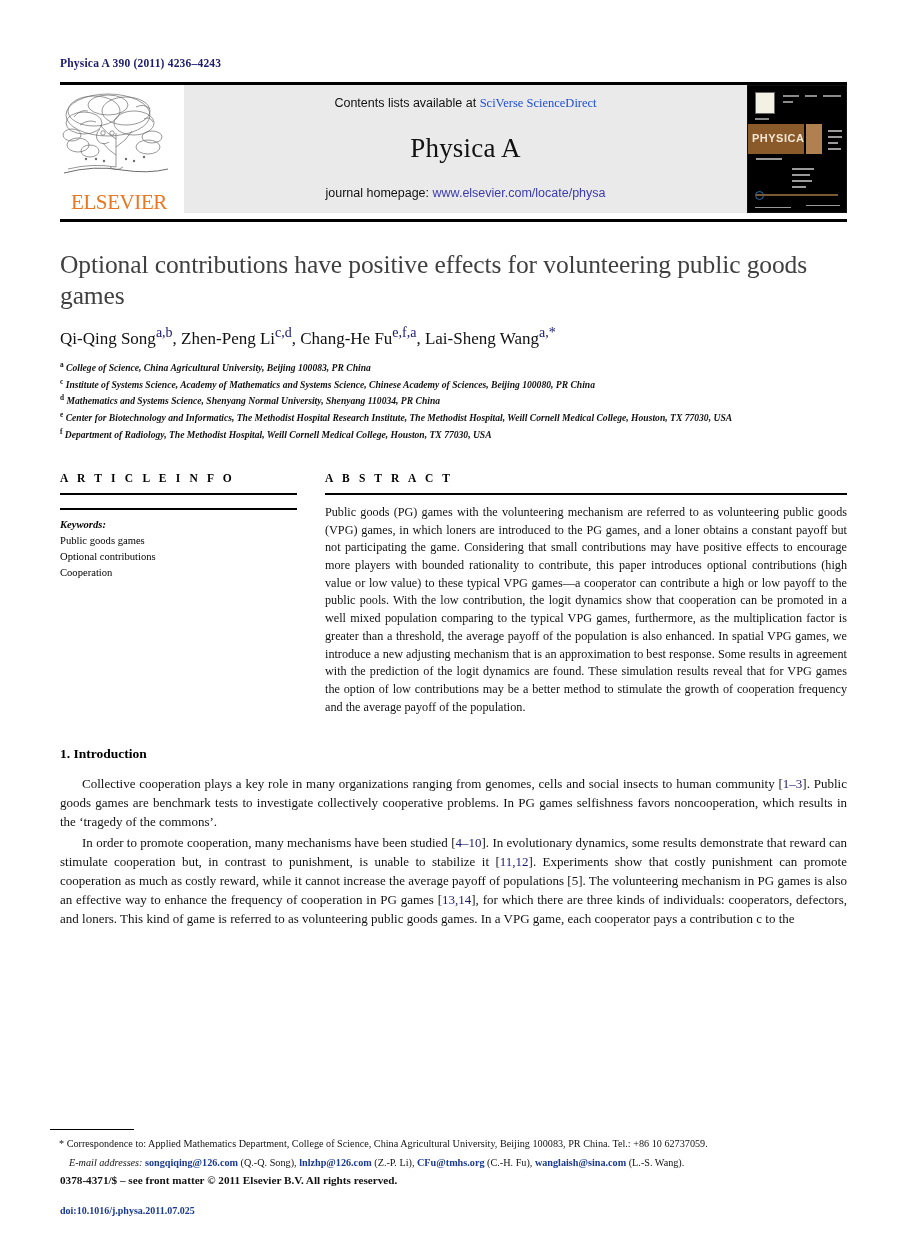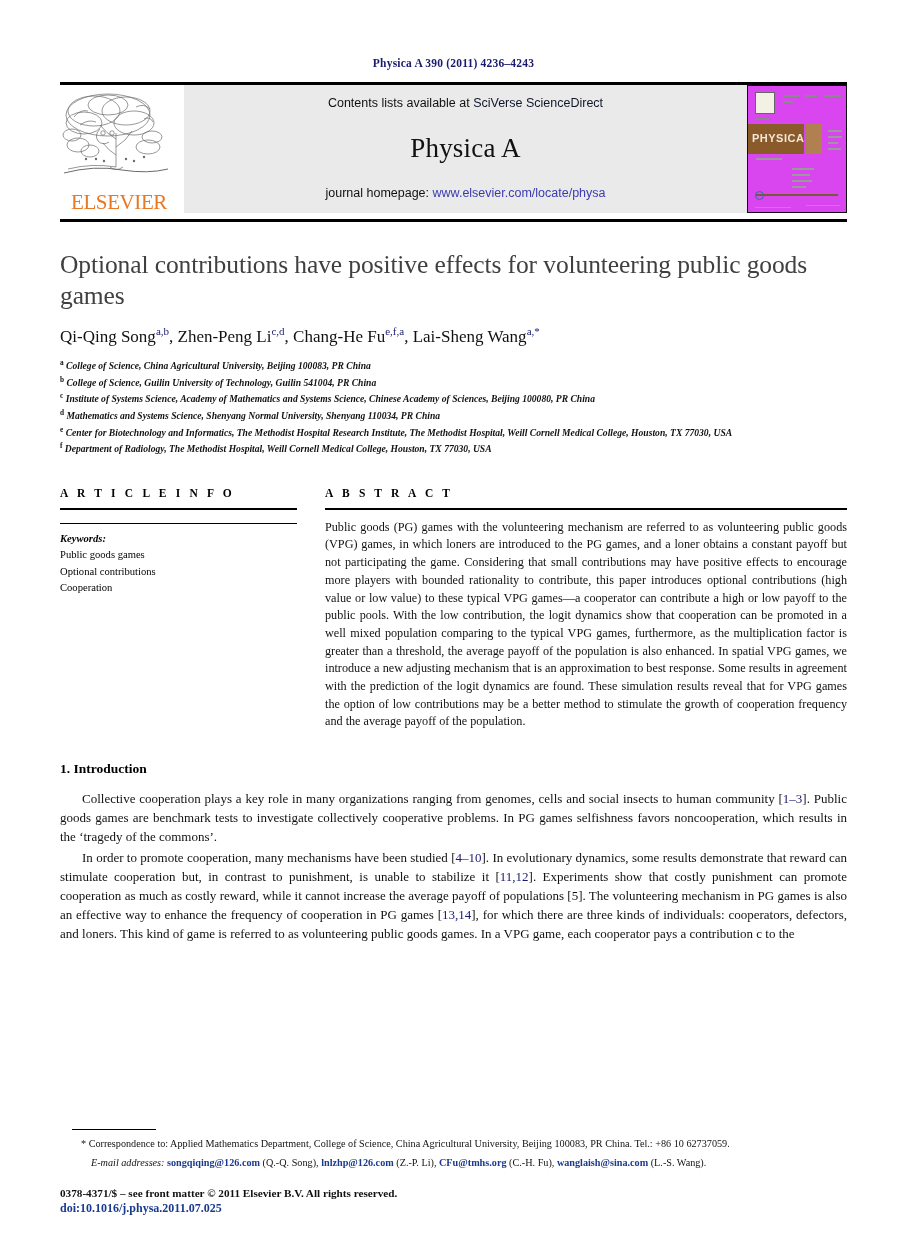--- a/index.html
+++ b/index.html
@@ -10,21 +10,21 @@
     background: #ffffff;
     font-family: "Liberation Serif", serif;
     color: #000;
     position: relative;
     overflow: hidden;
   }
   .page { position: relative; width: 907px; height: 1238px; padding: 0 60px; }
 
   
   .running-head {
-    text-align: center;
+    text-align: left;
     font-family: "Liberation Serif", serif;
     font-weight: bold;
     font-size: 11.5px;
     color: #1a1a6e;
     padding-top: 57px;
     letter-spacing: .2px;
   }
 
   
   .banner-wrap { margin-top: 13px; position: relative; }
@@ -52,30 +52,30 @@
     flex: 1 1 auto;
     background: #eaeaea;
     margin-left: 6px;
     display: flex; flex-direction: column;
     justify-content: space-between;
     align-items: center;
     padding: 11px 0 13px 0;
     height: 128px;
   }
   .contents-line { font-family: "Liberation Sans", sans-serif; font-size: 12.5px; color: #111; }
-  .contents-line .sd-link { color: #0f172a; }
+  .contents-line .sd-link { color: #1d4ed8; font-family: Liberation Serif, serif; }
   .journal-name { font-family: "Liberation Serif", serif; font-size: 27px; color: #111; letter-spacing: .2px; }
   .homepage-line { font-family: "Liberation Sans", sans-serif; font-size: 12.5px; color: #111; }
   .homepage-line .hp-link { color: #3b3bb0; }
 
   .cover-thumb {
     width: 100px; flex: 0 0 100px; height: 128px;
     margin-left: 0;
     border: 1.5px solid #111;
-    background: #d946ef;
+    background: #000000;
     position: relative; overflow: hidden;
   }
   .cv-topbar { position:absolute; top:6px; left:7px; right:7px; height:26px; }
   .cv-topbar .cv-box { position:absolute; left:0; top:0; width:20px; height:22px; border:1px solid #666; background:#f3f0e4; }
   .cv-topbar .cv-t { position:absolute; height:2px; background:#8a8a8a; }
   .cv-band { position:absolute; top:38px; left:0; width:56px; height:30px; background:#8a5a2b; }
   .cv-band-text { color:#f4e7d4; font-family:"Liberation Sans",sans-serif; font-weight:bold; font-size:11px; letter-spacing:.5px; padding:8px 0 0 4px; }
   .cv-bandright { position:absolute; top:38px; left:58px; width:16px; height:30px; background:#b08050; }
   .cv-rule { position:absolute; left:8px; right:8px; height:1.5px; background:#7a5a33; }
   .cv-small { position:absolute; background:#9a9a9a; height:1.5px; }
@@ -91,21 +91,21 @@
     color: #404040;
     max-width: 760px;
     letter-spacing: -0.1px;
   }
   .authors {
     margin-top: 14px;
     font-family: "Liberation Serif", serif;
     font-size: 17px;
     color: #111;
   }
-  .authors sup { font-size: 11px; color: #1a1a6e; vertical-align: super; }
+  .authors sup { font-size: 14px; color: #1a1a6e; vertical-align: super; }
 
   
   .affiliations { margin-top: 10px; }
   .aff {
     font-family: "Liberation Serif", serif;
     font-style: italic;
     font-weight: bold;
     font-size: 9.6px;
     line-height: 1.62;
     color: #111;
@@ -162,37 +162,37 @@
     font-size: 13px;
     line-height: 1.46;
     text-align: justify;
     text-indent: 22px;
     color: #111;
     margin: 0 0 2px 0;
   }
   .cite { color: #1a1a6e; }
 
   
-  .footnotes { position: absolute; left: 72px; bottom: 68px; width: 787px; }
+  .footnotes { position: absolute; left: 50px; bottom: 68px; width: 787px; }
   .fn-rule { width: 84px; height: 1.4px; background: #000; margin-bottom: 6px; }
   .fn {
     font-family: "Liberation Serif", serif;
     font-size: 10.2px;
     line-height: 1.5;
     color: #111;
     text-align: justify;
   }
   .fn .lead { margin-left: 9px; }
   .fn-email { margin-left: 19px; margin-top: 3px; font-size: 10.2px; }
   .fn-email .lbl { font-style: italic; font-weight: normal; }
   .mail { color: #1a3a8f; font-weight: bold; }
 
   .bottom-block { position: absolute; left: 60px; bottom: 22px; width: 600px; }
   .issn-line { font-family: "Liberation Serif", serif; font-weight: bold; font-size: 11.2px; color: #111; }
-  .doi-line  { font-family: "Liberation Serif", serif; font-weight: bold; font-size: 12px; color: #1a3a8f; margin-top: 2px; }
+  .doi-line  { font-family: "Liberation Serif", serif; font-weight: bold; font-size: 10px; color: #1a3a8f; margin-top: 19px; }
 </style>
 </head>
 <body>
 
 <div class="page">
 
   <div class="running-head">Physica A 390 (2011) 4236–4243</div>
 
   <div class="banner-wrap">
     <div class="banner-rule-top"></div>
@@ -282,21 +282,20 @@
 
   <div class="authors">
     <span>Qi-Qing Song</span><sup>a,b</sup>,
     <span>Zhen-Peng Li</span><sup>c,d</sup>,
     <span>Chang-He Fu</span><sup>e,f,a</sup>,
     <span>Lai-Sheng Wang</span><sup>a,*</sup>
   </div>
 
   <div class="affiliations">
     <div class="aff"><sup>a</sup> <span>College of Science, China Agricultural University, Beijing 100083, PR China</span></div>
-    <div class="aff"><sup>b</sup> <span>College of Science, Guilin University of Technology, Guilin 541004, PR China</span></div>
     <div class="aff"><sup>c</sup> <span>Institute of Systems Science, Academy of Mathematics and Systems Science, Chinese Academy of Sciences, Beijing 100080, PR China</span></div>
     <div class="aff"><sup>d</sup> <span>Mathematics and Systems Science, Shenyang Normal University, Shenyang 110034, PR China</span></div>
     <div class="aff"><sup>e</sup> <span>Center for Biotechnology and Informatics, The Methodist Hospital Research Institute, The Methodist Hospital, Weill Cornell Medical College, Houston, TX 77030, USA</span></div>
     <div class="aff"><sup>f</sup> <span>Department of Radiology, The Methodist Hospital, Weill Cornell Medical College, Houston, TX 77030, USA</span></div>
   </div>
 
   <div class="info-abstract">
 
     <div class="col-info">
       <div class="sec-head">A R T I C L E    I N F O</div>

